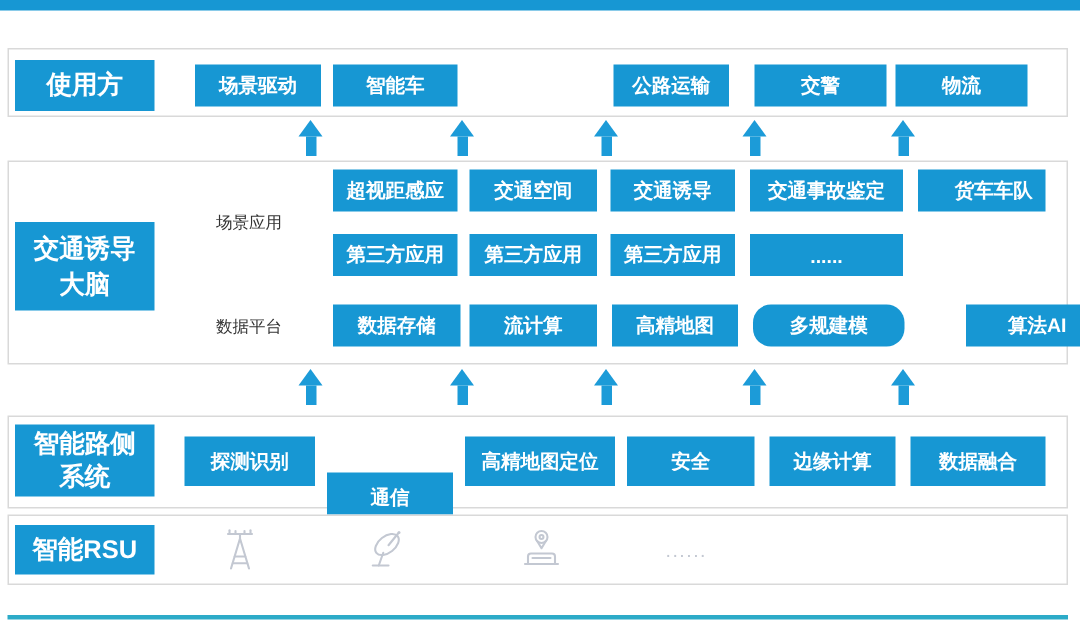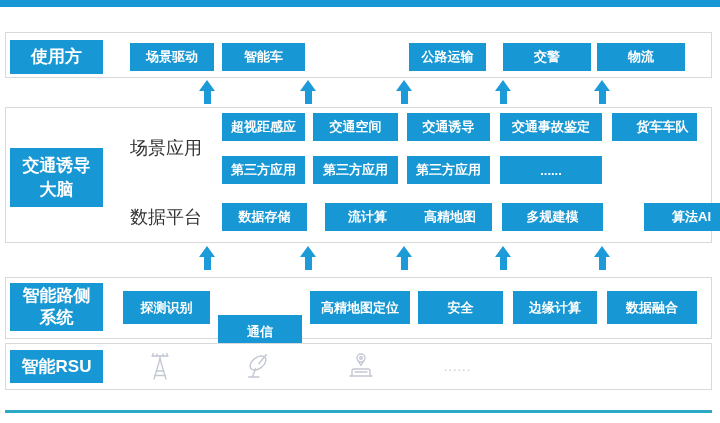--- a/index.html
+++ b/index.html
@@ -13,21 +13,21 @@
     position:absolute;background:var(--accent-blue,#1797D3);color:#fff;
     display:flex;align-items:center;justify-content:center;text-align:center;
     font-size:13px;font-weight:bold;box-sizing:border-box;white-space:nowrap;
   }
   .sidelabel{
     position:absolute;background:var(--accent-blue,#1797D3);color:#fff;
     display:flex;flex-direction:column;align-items:center;justify-content:center;
     font-size:17px;font-weight:bold;line-height:24px;text-align:center;box-sizing:border-box;
   }
   .rowlabel{
-    position:absolute;color:var(--label-text,#333333);font-size:18px;
+    position:absolute;color:var(--label-text,#333333);font-size:11px;
     display:flex;align-items:center;justify-content:center;white-space:nowrap;
   }
   .arrow{position:absolute;width:16px;height:25px;}
   .arrow .head{width:0;height:0;margin:0 auto;border-left:8px solid transparent;border-right:8px solid transparent;border-bottom:11px solid var(--arrow-blue,#1C9BD8);}
   .arrow .stem{width:7px;height:13px;margin:0 auto;background:var(--arrow-blue,#1C9BD8);}
   .rsu-icon{position:absolute;}
   .rsu-icon svg{stroke:var(--icon-gray,#C3C8D2);fill:none;stroke-width:1.4;stroke-linecap:round;stroke-linejoin:round;}
   .dots{position:absolute;color:var(--icon-gray,#A9AFBB);font-size:13px;letter-spacing:1px;display:flex;align-items:center;justify-content:center;}
   .bottomline{position:absolute;left:5px;top:410px;width:707px;height:3px;background:var(--bottom-teal,#2CABC8);}
 </style>
@@ -79,23 +79,23 @@
   <div class="bluebox" style="left:407px;top:113px;width:83px;height:28px;">交通诱导</div>
   <div class="bluebox" style="left:500px;top:113px;width:102px;height:28px;">交通事故鉴定</div>
   <div class="bluebox" style="left:612px;top:113px;width:85px;height:28px;padding-left:16px;">货车车队</div>
   <div class="bluebox" style="left:222px;top:156px;width:83px;height:28px;">第三方应用</div>
   <div class="bluebox" style="left:313px;top:156px;width:85px;height:28px;">第三方应用</div>
   <div class="bluebox" style="left:407px;top:156px;width:83px;height:28px;">第三方应用</div>
   <div class="bluebox" style="left:500px;top:156px;width:102px;height:28px;">......</div>
 
   <div class="rowlabel" style="left:120px;top:207px;width:92px;height:20px;">数据平台</div>
   <div class="bluebox" style="left:222px;top:203px;width:85px;height:28px;">数据存储</div>
-  <div class="bluebox" style="left:313px;top:203px;width:85px;height:28px;margin-left:12px;">流计算</div>
+  <div class="bluebox" style="left:313px;top:203px;width:85px;height:28px;">流计算</div>
   <div class="bluebox" style="left:408px;top:203px;width:84px;height:28px;">高精地图</div>
-  <div class="bluebox" style="left:502px;top:203px;width:101px;height:28px;">多规建模</div>
+  <div class="bluebox" style="left:502px;top:203px;width:101px;height:28px;border-radius:12px;">多规建模</div>
   <div class="bluebox" style="left:644px;top:203px;width:95px;height:28px;">算法AI</div>
 
   <div class="arrow" style="left:199px;top:246px;">
       <div class="head"></div>
       <div class="stem"></div>
     </div>
   <div class="arrow" style="left:300px;top:246px;">
       <div class="head"></div>
       <div class="stem"></div>
     </div>

